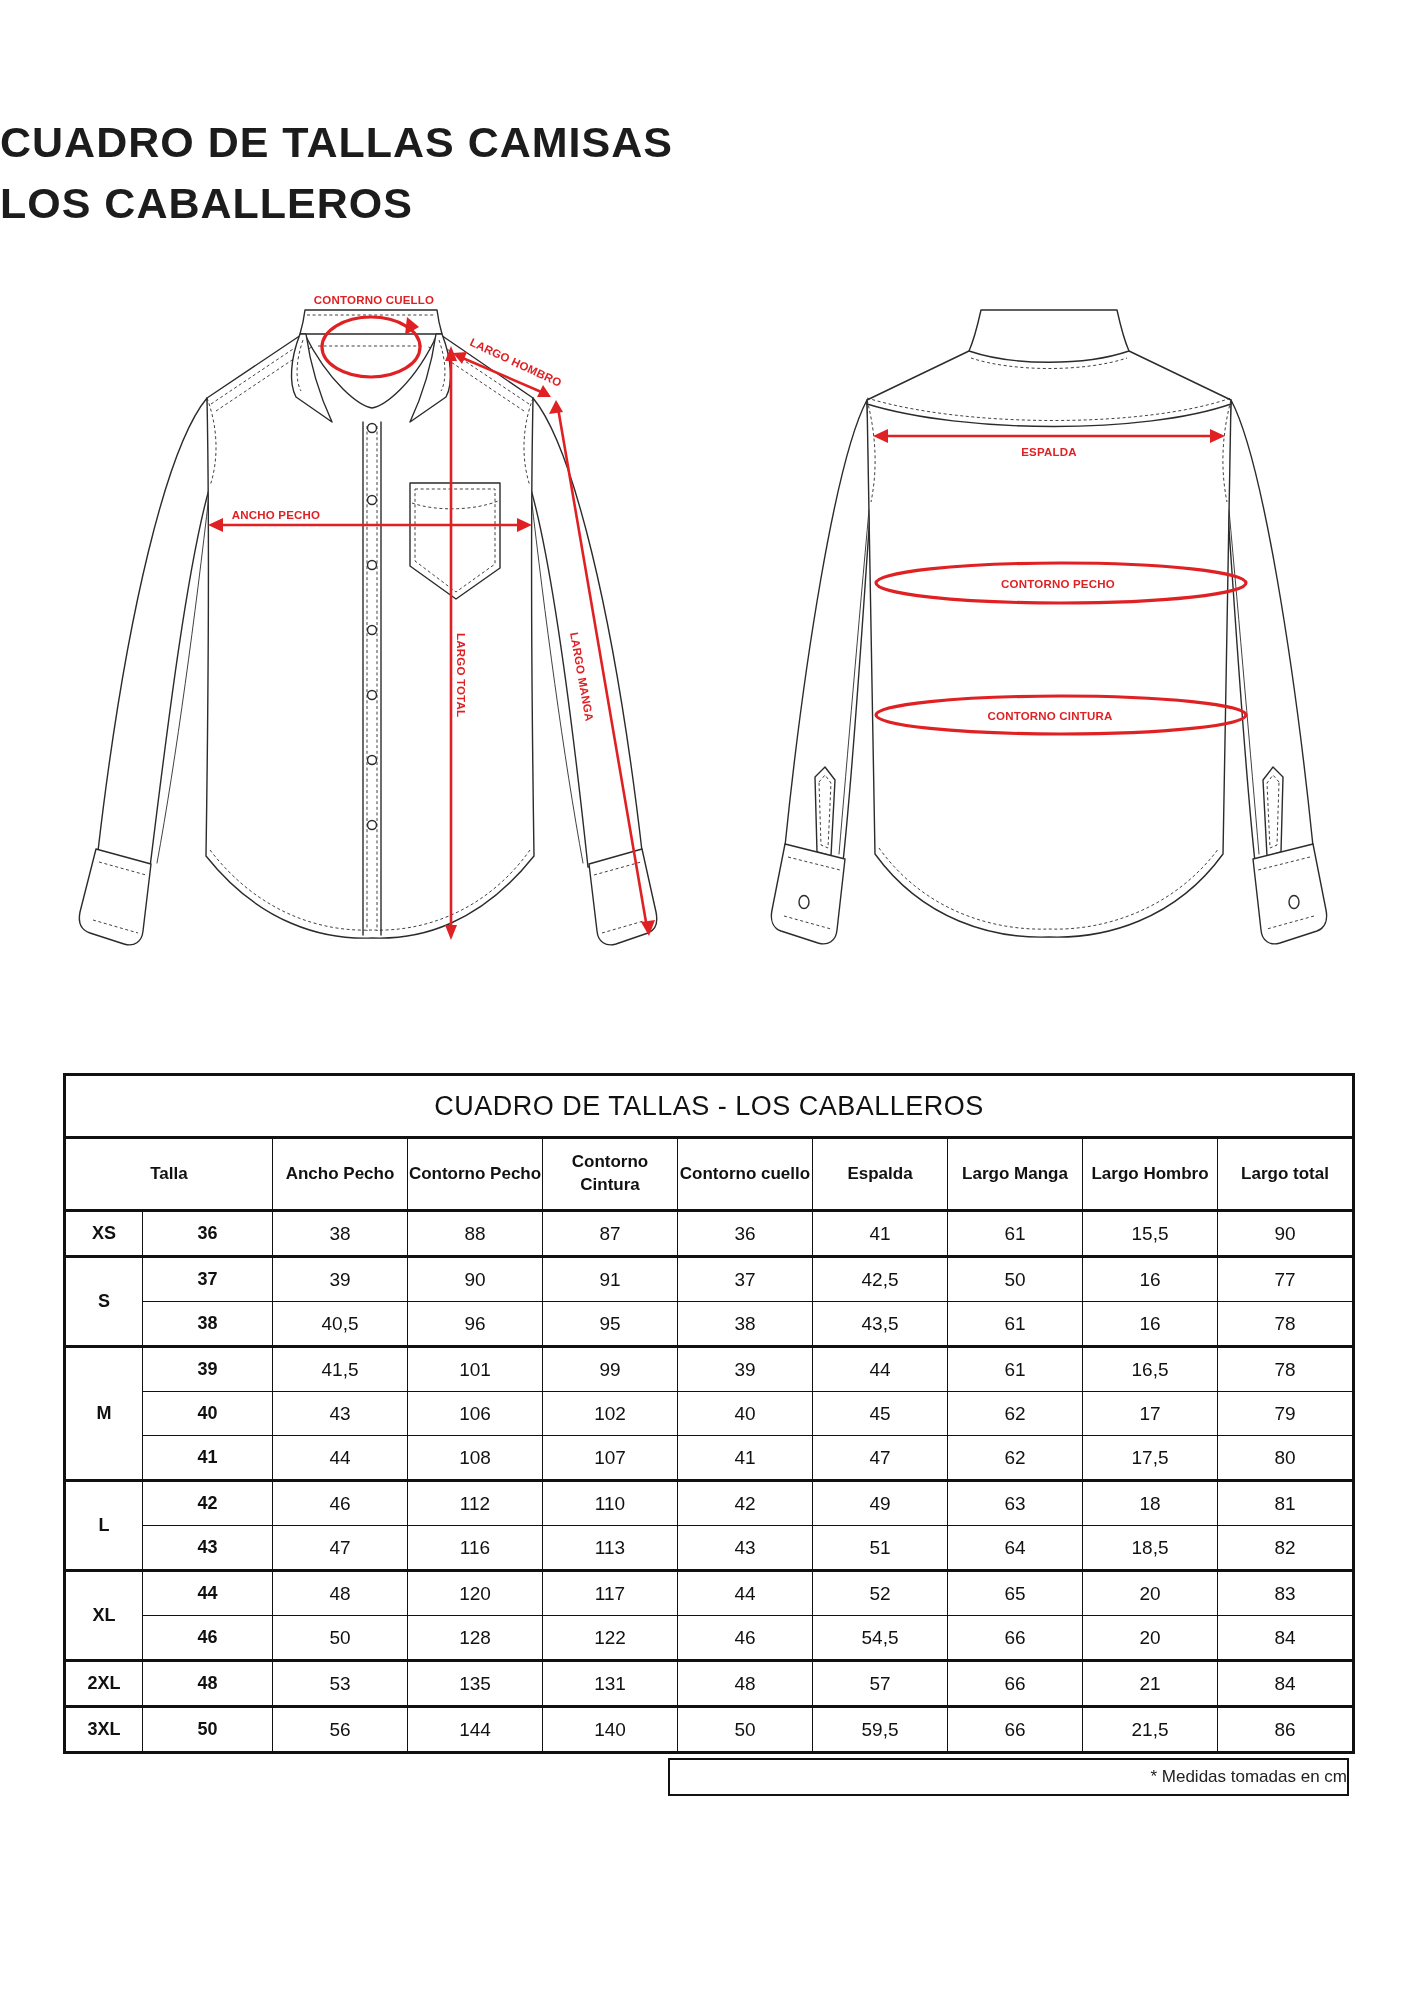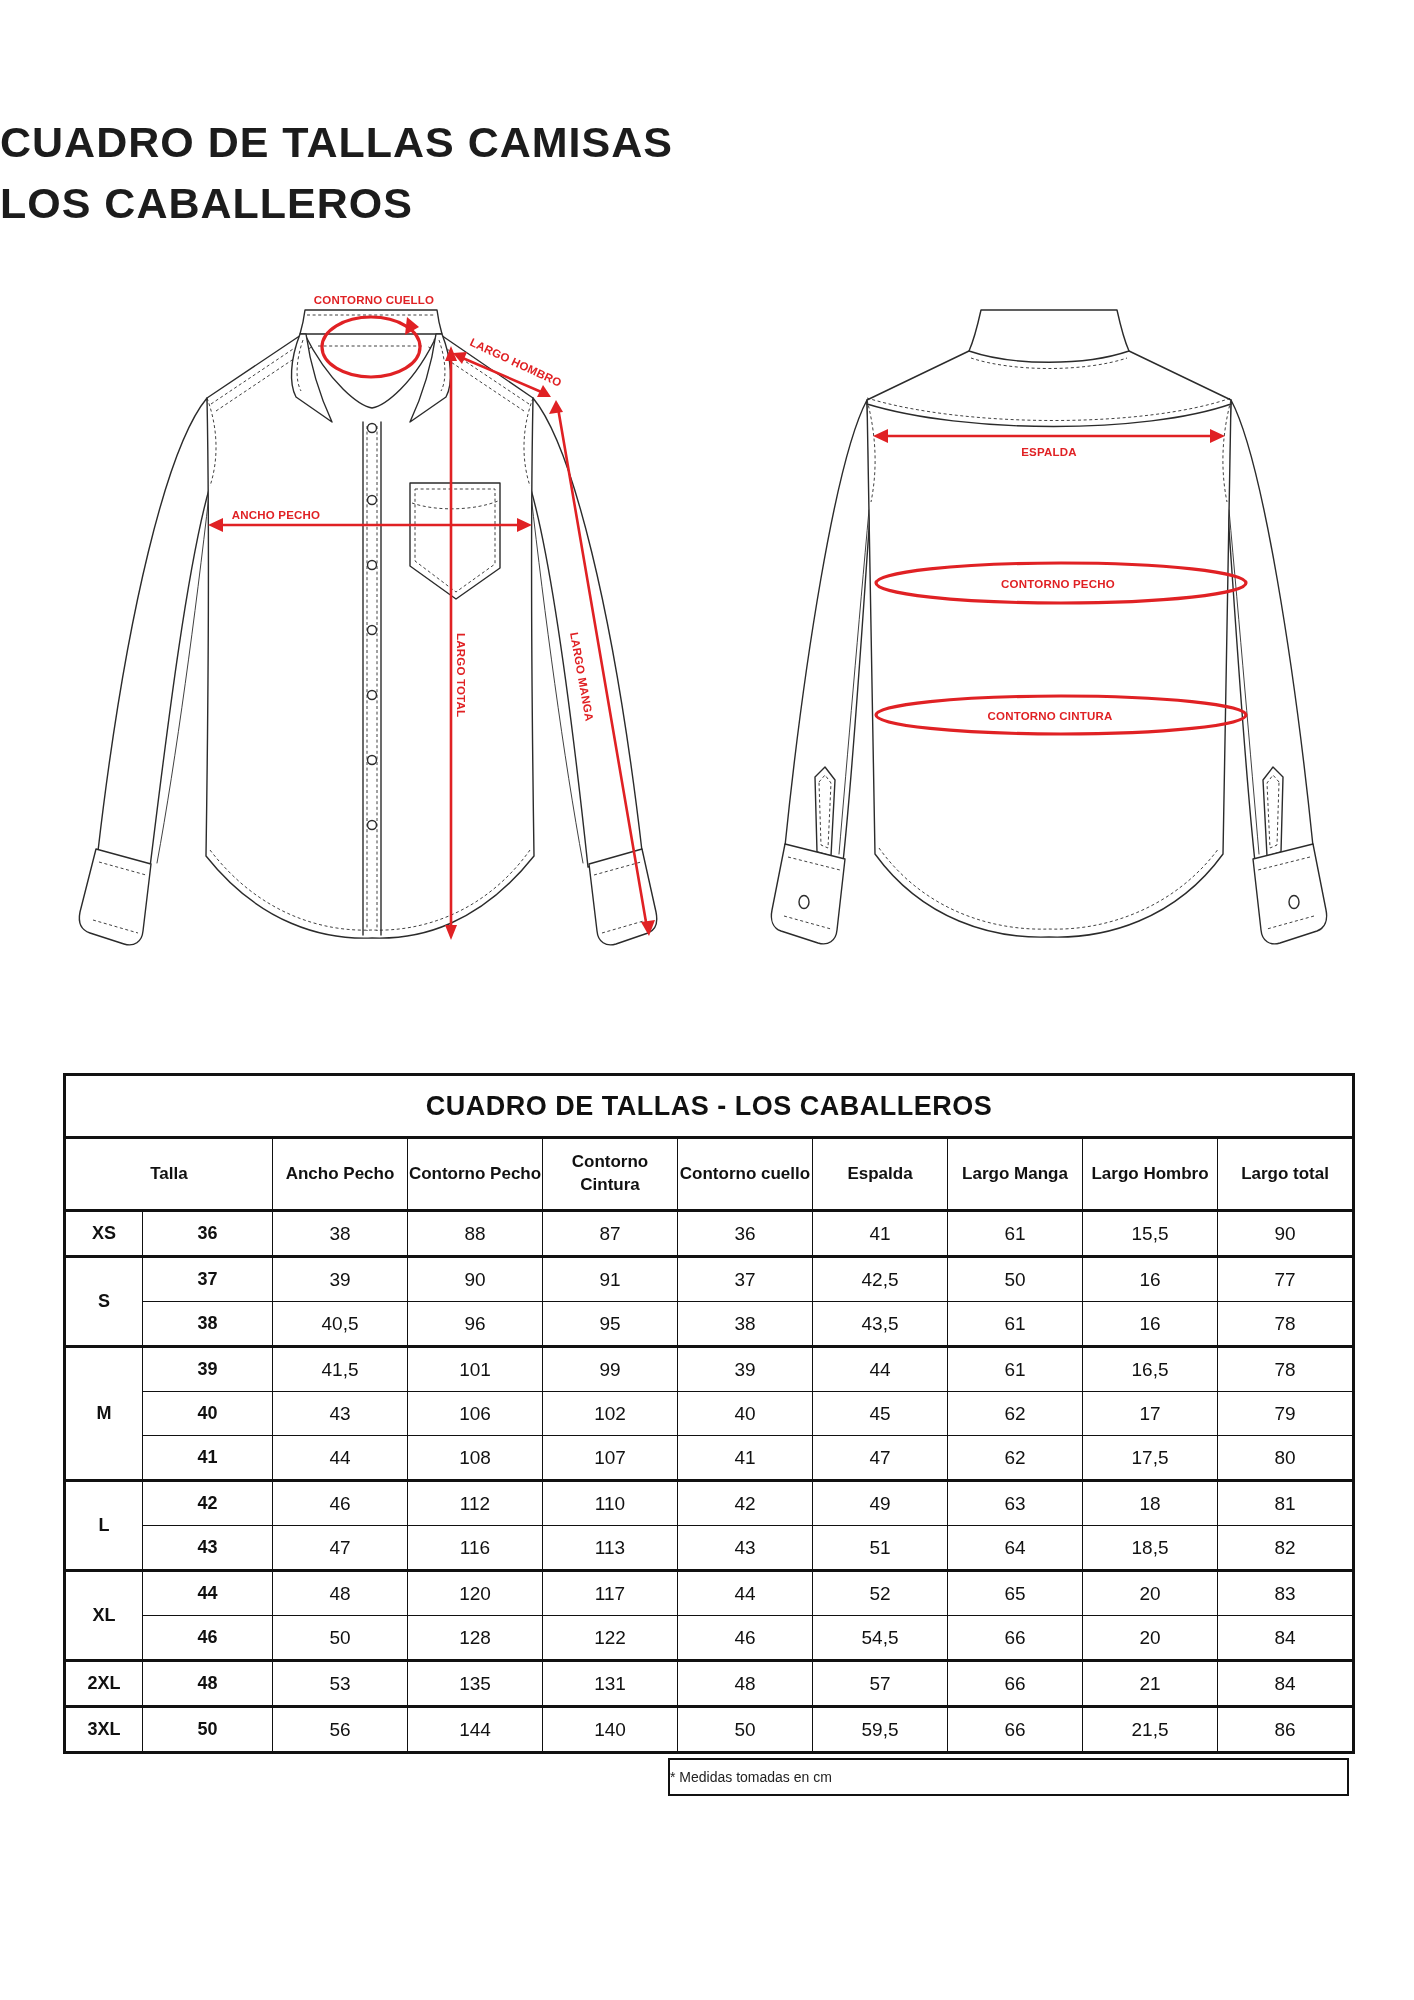--- a/index.html
+++ b/index.html
@@ -20,31 +20,31 @@
   .redthick{stroke-width:3.2;}
   .redfill{fill:#e02124;stroke:none;}
   .rlab{font-size:11.5px;font-weight:bold;fill:#e02124;letter-spacing:.2px;
         font-family:"Liberation Sans", sans-serif;}
 
   
   table.size-table{position:absolute;left:63px;top:1073px;width:1289px;
                    border-collapse:collapse;table-layout:fixed;border:3px solid #111;}
   table.size-table td, table.size-table th{border:1.6px solid #111;text-align:center;
                    vertical-align:middle;padding:0;}
-  .tbl-title{height:60px;font-size:27px;font-weight:bold;letter-spacing:.5px;
+  .tbl-title{height:60px;font-size:27px;font-weight:normal;letter-spacing:.5px;
              border-bottom:3px solid #111 !important;}
   thead th{height:70px;font-size:17px;font-weight:bold;line-height:1.35;border-bottom:3px solid #111 !important;}
   tbody td, tbody th{height:43px;font-size:19px;font-weight:normal;}
   tbody th.size-letter{font-size:18px;font-weight:bold;border-bottom-width:3px;}
   tbody td.size-num{font-weight:bold;font-size:18px;}
   tbody tr.group-end td, tbody tr.group-end th{border-bottom-width:3px;}
 
   
   .notes{position:absolute;left:668px;top:1758px;width:677px;border:2.5px solid #111;background:#fff;}
-  .note{height:34px;line-height:34px;text-align:left;font-size:14px;color:#222;}
+  .note{height:34px;line-height:34px;text-align:right;font-size:17px;color:#222;}
   .note + .note{border-top:2.5px solid #111;}
 </style>
 </head>
 <body>
 
 <div class="canvas">
 
   <div class="page-title">
     <div>CUADRO DE TALLAS CAMISAS</div>
     <div>LOS CABALLEROS</div>

